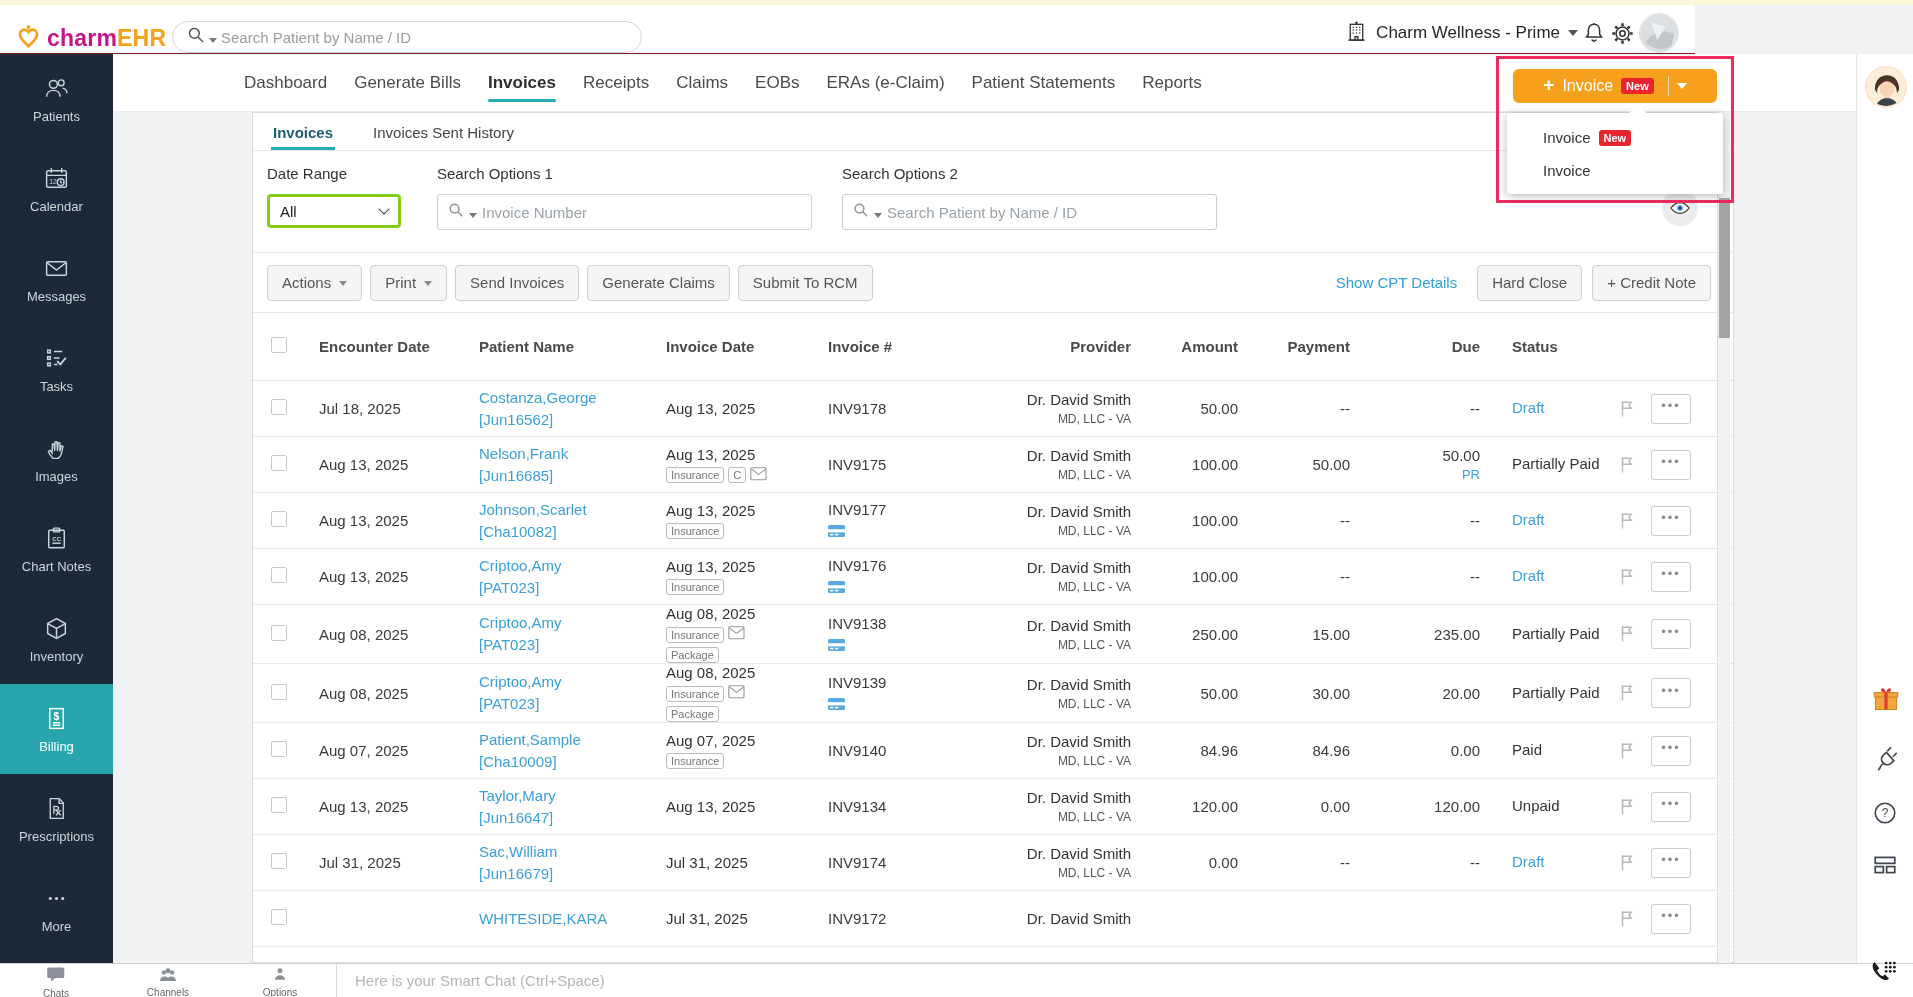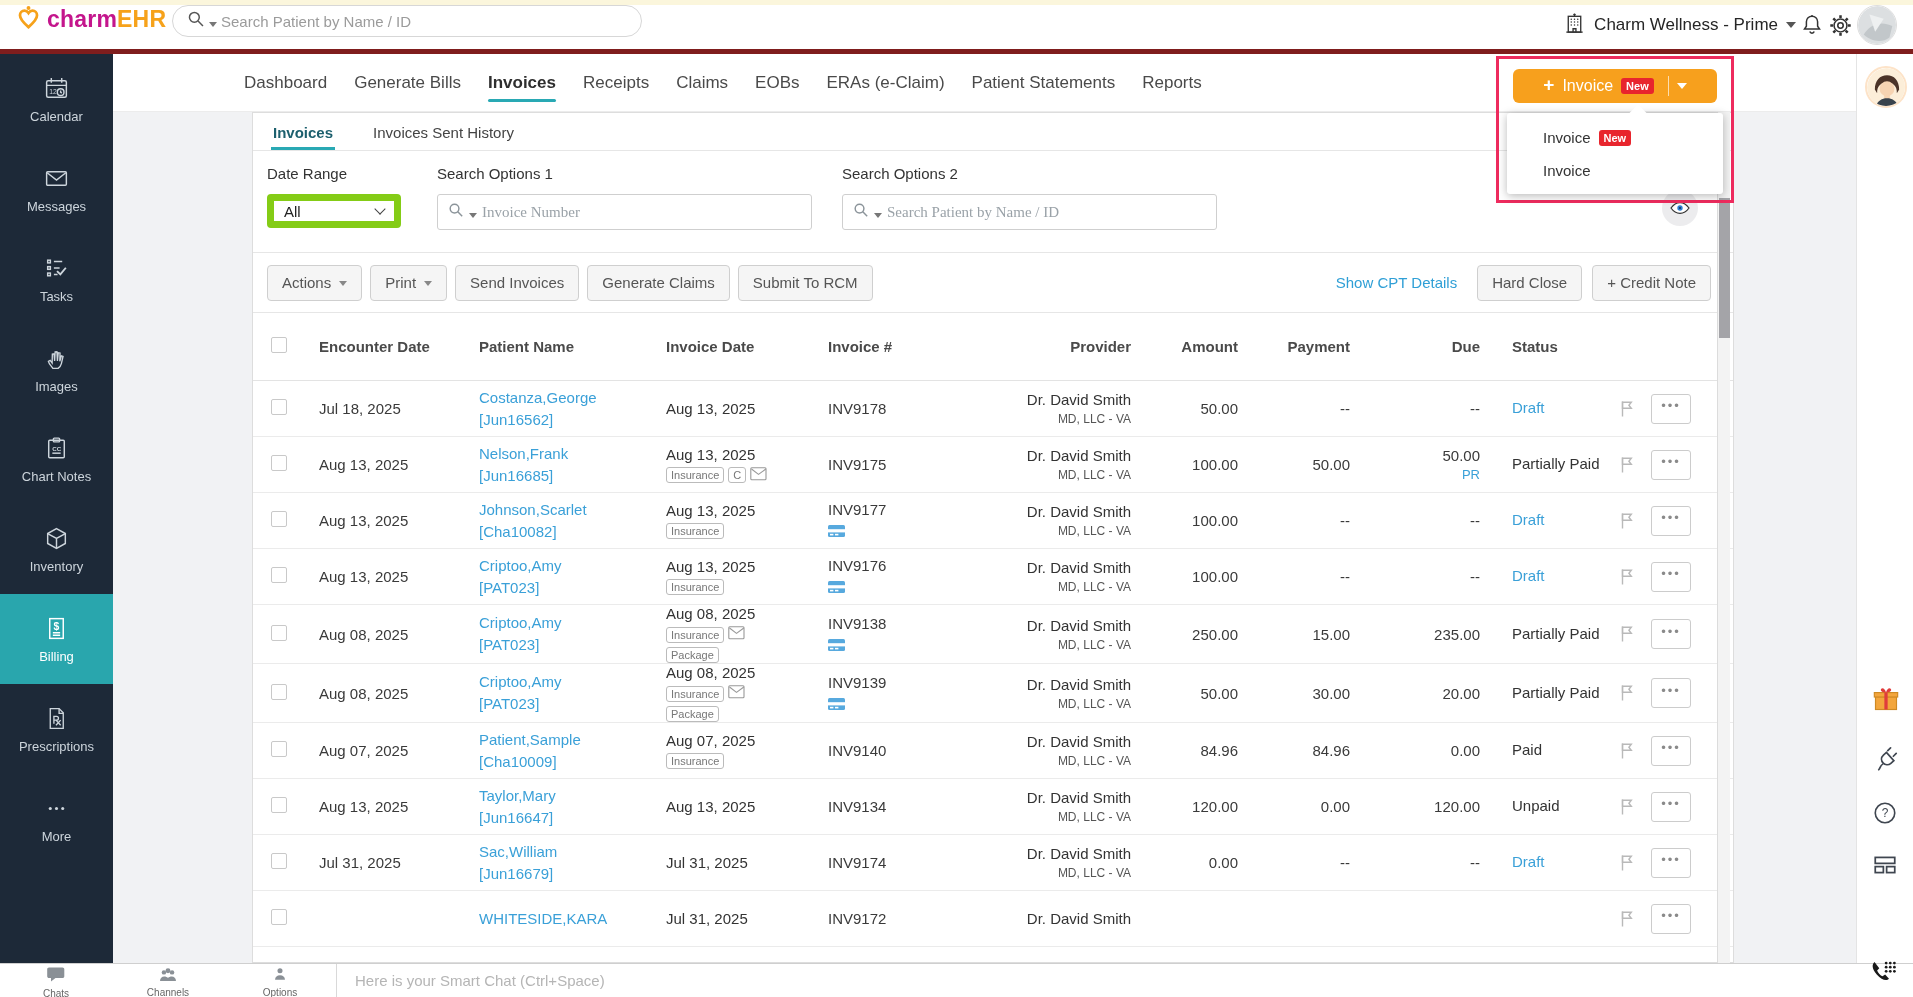--- a/index.html
+++ b/index.html
@@ -1,21 +1,21 @@
 <!DOCTYPE html>
 <html><head>
 <meta charset="utf-8">
 <style>
   * { margin:0; padding:0; box-sizing:border-box; }
   html,body { width:1913px; height:997px; overflow:hidden; }
   body { font-family:"Liberation Sans", sans-serif; background:#f1f2f4; position:relative; color:#3d3d3d; }
 
   
   .topstrip { position:absolute; left:0; top:0; width:1913px; height:5px; background:#fbf6dc; }
-  .topbar { position:absolute; left:0; top:5px; width:1913px; height:49px; background:#fff; display:flex; align-items:flex-start; border-bottom:5px solid #7f1d1d; }
+  .topbar { position:absolute; left:0; top:5px; width:1695px; height:49px; background:#fff; display:flex; align-items:flex-end; border-bottom:1px solid #7f1d1d; }
   .logo { display:flex; align-items:center; gap:6px; padding-left:16px; width:160px; }
   .logo-word { font-size:23px; font-weight:bold; letter-spacing:.2px; }
   .logo-charm { color:#c4158c; }
   .logo-ehr { color:#f6a21b; }
   .search-pill { margin-left:12px; width:470px; height:32px; border:1px solid #d7d7d7; border-radius:16px; background:#fff; display:flex; align-items:center; padding:0 14px; gap:4px; }
   .search-pill input { border:none; outline:none; flex:1; font-size:15px; color:#444; font-family:inherit; }
   .search-pill input::placeholder { color:#9b9b9b; }
   .mini-caret { width:0; height:0; border-left:4px solid transparent; border-right:4px solid transparent; border-top:5px solid #777; margin-top:6px; }
   .top-right { margin-left:auto; display:flex; align-items:center; gap:4px; padding-right:16px; }
   .practice { display:flex; align-items:center; gap:8px; cursor:pointer; }
@@ -46,24 +46,24 @@
 
   .card { position:absolute; left:252px; top:112px; width:1482px; height:851px; background:#fff; border:1px solid #ddd; overflow:hidden; }
   .tabrow { height:38px; border-bottom:1px solid #e6e6e6; display:flex; align-items:flex-end; gap:36px; padding-left:18px; }
   .tab { font-size:15px; color:#444; padding:9px 2px; cursor:pointer; position:relative; }
   .tab.active { color:#1d606e; font-weight:bold; }
   .tab.active::after { content:""; position:absolute; left:0; right:0; bottom:0; height:3px; background:#29a9b4; }
 
   .filters { height:102px; border-bottom:1px solid #e6e6e6; position:relative; padding:14px 0 0 14px; display:flex; }
   .f-col { display:flex; flex-direction:column; gap:12px; }
   .f-label { font-size:15px; color:#333; }
-  .select { width:134px; height:34px; border:7px solid #84cc16; border-radius:4px; display:flex; align-items:center; justify-content:space-between; padding:0 10px; font-size:15px; color:#222; cursor:pointer; background:#fff; }
+  .select { width:134px; height:34px; border:3px solid #84cc16; border-radius:4px; display:flex; align-items:center; justify-content:space-between; padding:0 10px; font-size:15px; color:#222; cursor:pointer; background:#fff; }
   .chev { width:8px; height:8px; border-right:1.6px solid #444; border-bottom:1.6px solid #444; transform:rotate(45deg); margin-top:-4px; }
   .s-input { width:375px; height:36px; border:1px solid #cfcfcf; border-radius:3px; display:flex; align-items:center; gap:5px; padding:0 10px; background:#fff; }
-  .s-input input { border:none; outline:none; flex:1; font-size:15px; color:#444; font-family:Liberation Serif, serif; }
+  .s-input input { border:none; outline:none; flex:1; font-size:15px; color:#444; font-family:Liberation Sans, sans-serif; }
   .s-input input::placeholder { color:#9aa2a8; }
 
   .actionrow { height:60px; border-bottom:1px solid #e6e6e6; display:flex; align-items:center; padding:0 22px 0 14px; gap:10px; }
   .btn { height:36px; background:#f5f5f5; border:1px solid #cfcfcf; border-radius:4px; font-size:15px; color:#555; padding:0 14px; display:flex; align-items:center; gap:8px; cursor:pointer; font-family:inherit; }
   .btn .mini-caret { margin-top:2px; border-top-color:#888; }
   .cpt-link { margin-left:auto; font-size:15px; color:#2f9fd6; cursor:pointer; margin-right:10px; }
 
   
   .trow { display:grid; grid-template-columns:44px 150px 185px 160px 150px 175px 115px 112px 130px 115px 48px 70px; align-items:center; border-bottom:1px solid #ebebeb; padding-left:14px; min-height:56px; }
   .trow.thead { min-height:68px; border-bottom:1px solid #e3e3e3; }
@@ -184,20 +184,31 @@
           <path d="M8 6l10 3-6 9z" fill="#eef0f1"></path>
         </svg>
     </div>
   </div>
 </header>
 
 <nav class="sidebar">
     <div class="side-item">
       <span class="side-ico">
         <svg width="27" height="27" viewBox="0 0 26 26" fill="none" stroke="currentColor" stroke-width="1.4">
+          <circle cx="10" cy="9" r="3.8"></circle>
+          <path d="M3.5 21c0-4 2.8-6.2 6.5-6.2S16.5 17 16.5 21"></path>
+          <circle cx="17.5" cy="7.5" r="2.8"></circle>
+          <path d="M19 12.6c2.6.6 4 2.4 4 5"></path>
+        </svg>
+      </span>
+      <span class="side-label">Patients</span>
+    </div>
+    <div class="side-item">
+      <span class="side-ico">
+        <svg width="27" height="27" viewBox="0 0 26 26" fill="none" stroke="currentColor" stroke-width="1.4">
           <rect x="3.5" y="5.5" width="19" height="16" rx="1.5"></rect>
           <path d="M8 3v4.5M18 3v4.5M3.5 10h19"></path>
           <text x="6" y="18" font-size="6.5" fill="currentColor" stroke="none">12</text>
           <circle cx="17" cy="16.5" r="3.2"></circle>
           <path d="M17 15v1.6l1.1.9"></path>
         </svg>
       </span>
       <span class="side-label">Calendar</span>
     </div>
     <div class="side-item">

